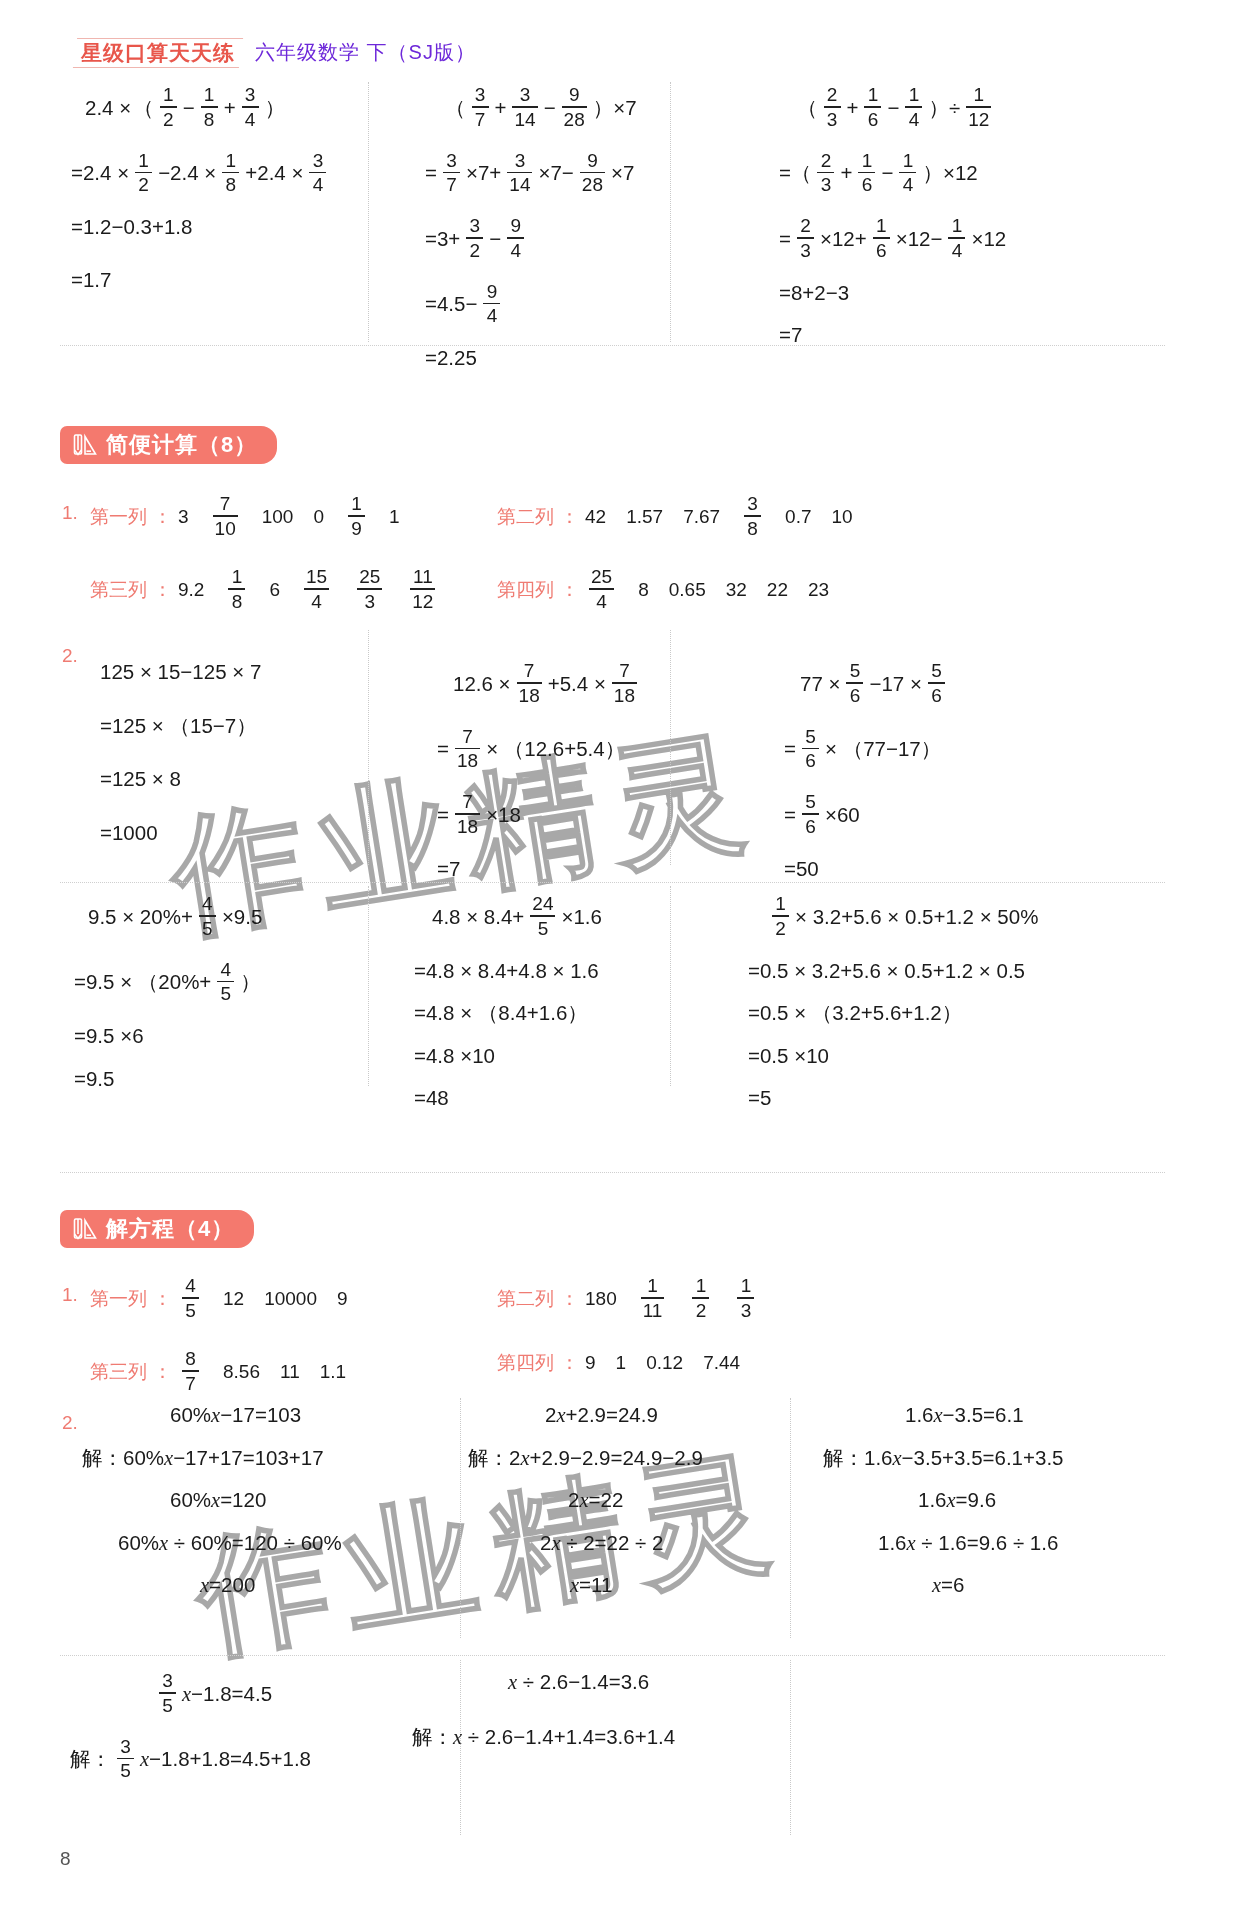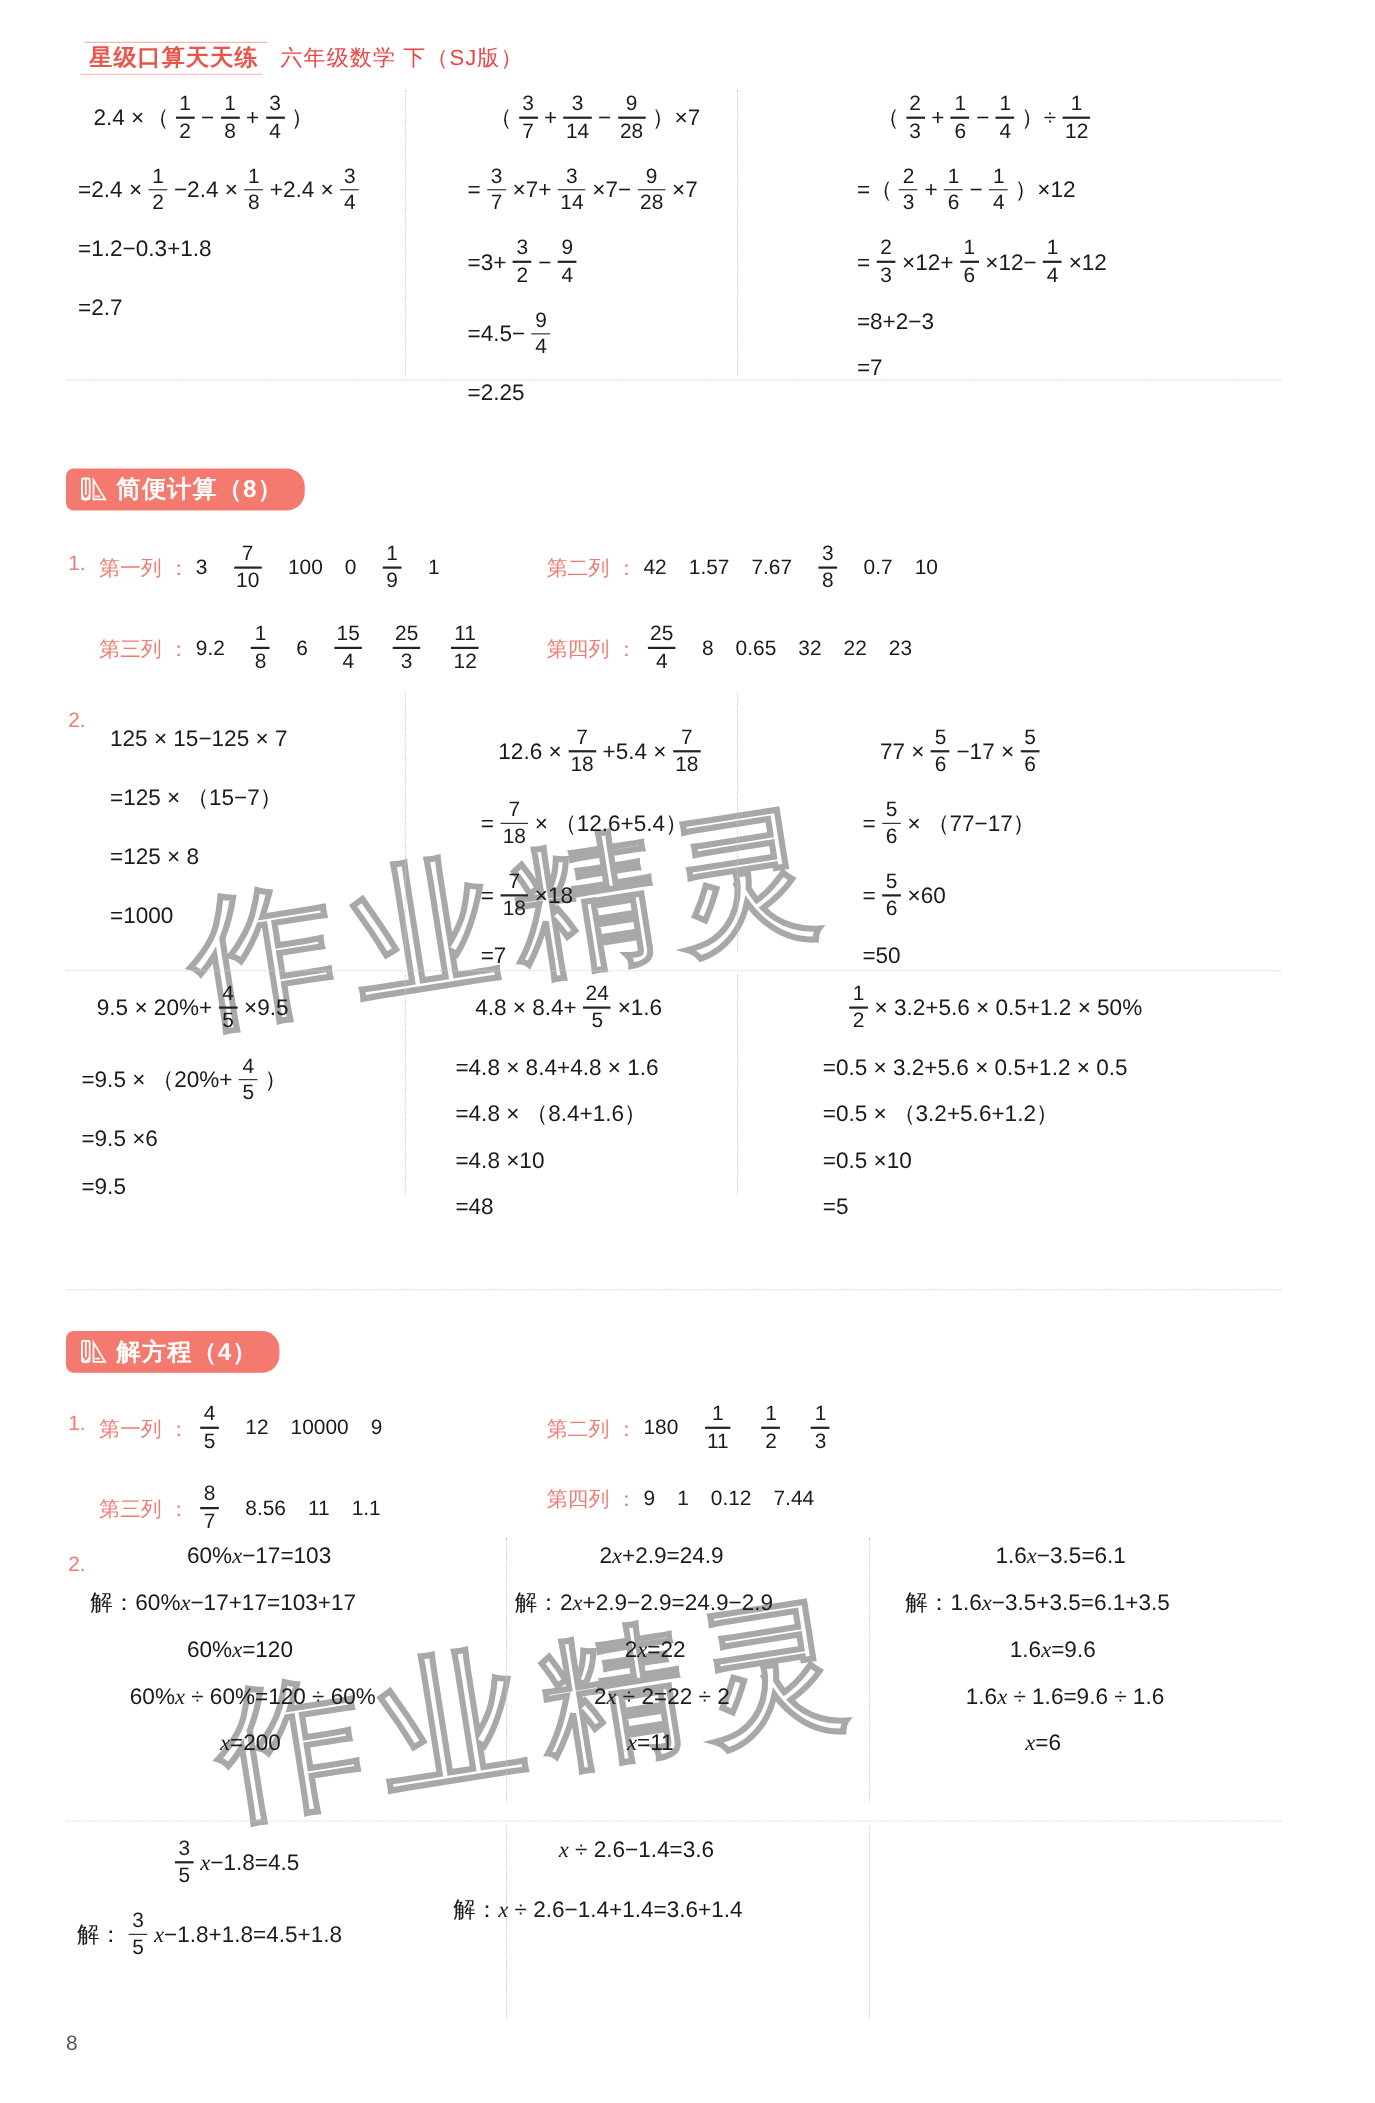--- a/index.html
+++ b/index.html
@@ -22,21 +22,21 @@
   .brand{
     font-size:21px; font-weight:bold; color:#e8564b;
     letter-spacing:1px;
     padding:2px 6px 3px 6px;
     border-top:1.5px solid #f0b6b0;
     border-bottom:1.5px solid #f0b6b0;
     transform:skewX(-8deg);
     line-height:1.1;
   }
   .brand span{display:inline-block;transform:skewX(8deg);}
-  .subject{font-size:20px;color:#ef4444;letter-spacing:1px;padding-bottom:2px;}
+  .subject{font-size:20px;color:#6d28d9;letter-spacing:1px;padding-bottom:2px;}
 
   
   .expr{font-size:20.5px;color:#1b1b1b;line-height:1;white-space:nowrap;display:flex;align-items:center;gap:2px;}
   .frac{display:inline-flex;flex-direction:column;align-items:center;justify-content:center;
         vertical-align:middle;margin:0 4px;line-height:1;position:relative;top:-1px;}
   .frac .num{font-size:19px;padding:0 2px;}
   .frac .den{font-size:19px;padding:0 2px;}
   .frac .bar{width:100%;min-width:17px;height:1.6px;background:#222;margin:2px 0;}
   .ital{font-style:italic;font-family:"Liberation Serif","DejaVu Serif",serif;}
 
@@ -158,21 +158,21 @@
             </span>
         </div>
       </div>
       <div class="line" style="margin-left:-14px;margin-bottom:32px;">
         <div class="expr">
             <span>=1.2−0.3+1.8</span>
           </div>
       </div>
       <div class="line" style="margin-left:-14px;">
         <div class="expr">
-            <span>=2.7</span>
+            <span>=1.7</span>
           </div>
       </div>
     </div>
 
     <div class="col" style="width:302px;padding-left:52px;">
       <div class="line">
         <div class="expr">
             <span>（</span>
           <span class="frac">
               <span class="num">3</span>

